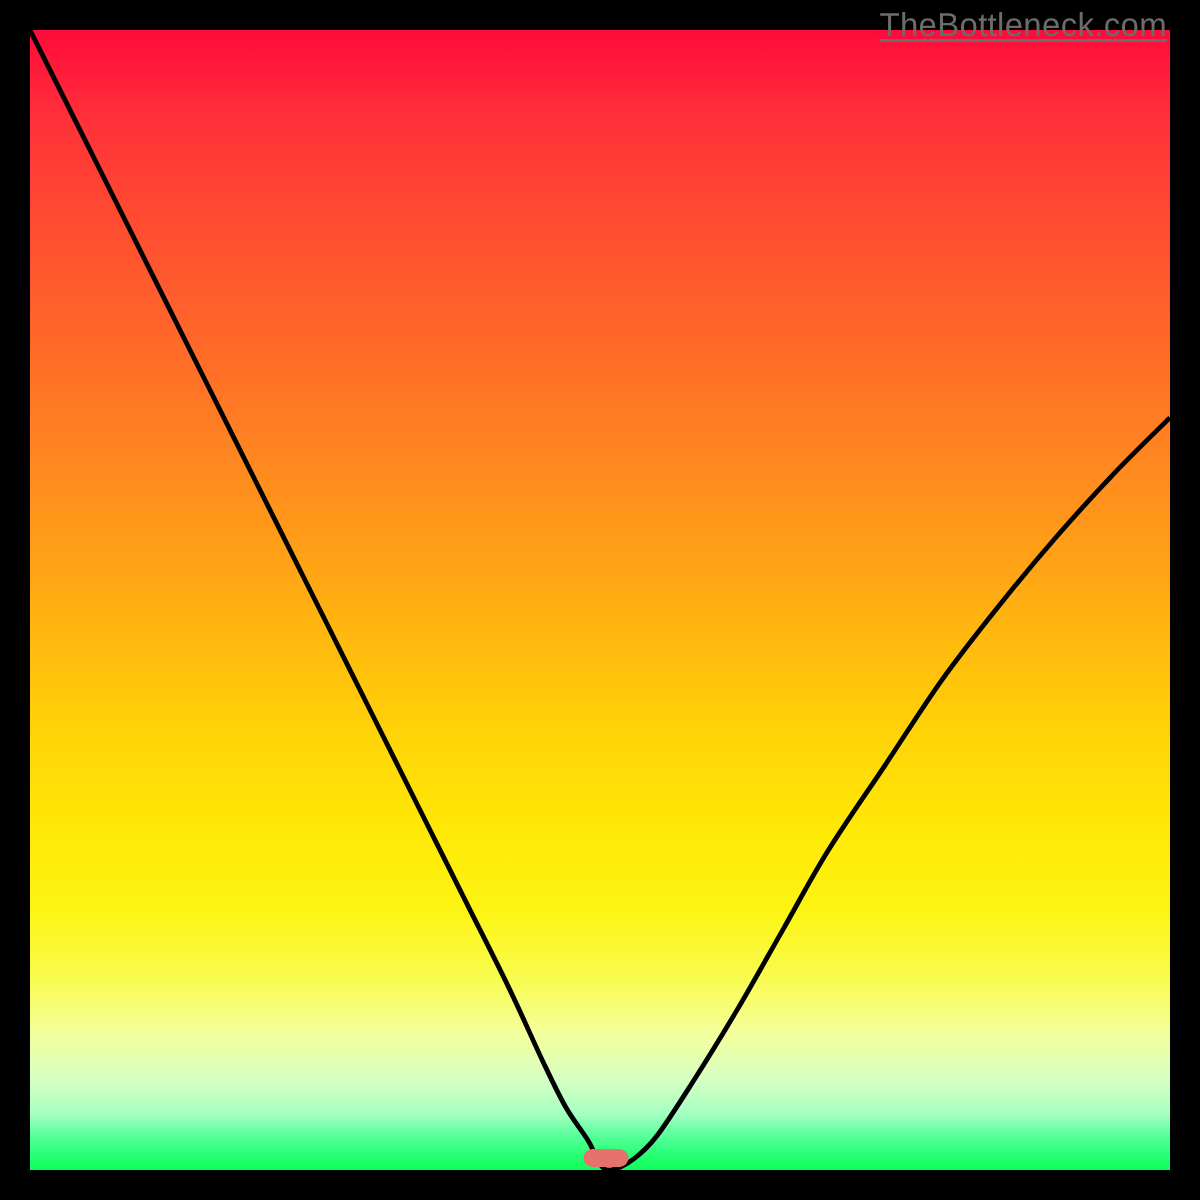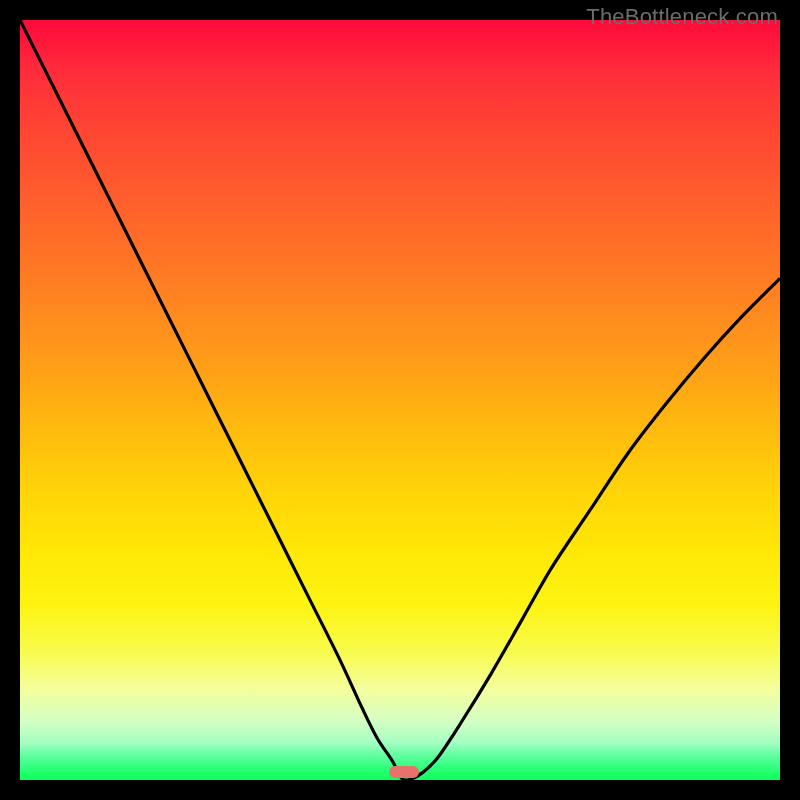--- a/index.html
+++ b/index.html
@@ -48,20 +48,21 @@
   }
   .watermark {
     position: absolute;
     top: 4px;
     right: 22px;
     color: #6c6c6c;
     font-size: 22px;
     font-weight: 500;
     letter-spacing: 0.2px;
     user-select: none;
+    text-decoration: underline;
   }
   svg.curve {
     position: absolute;
     left: 0;
     top: 0;
     width: 760px;
     height: 760px;
     overflow: visible;
   }
   .marker {

